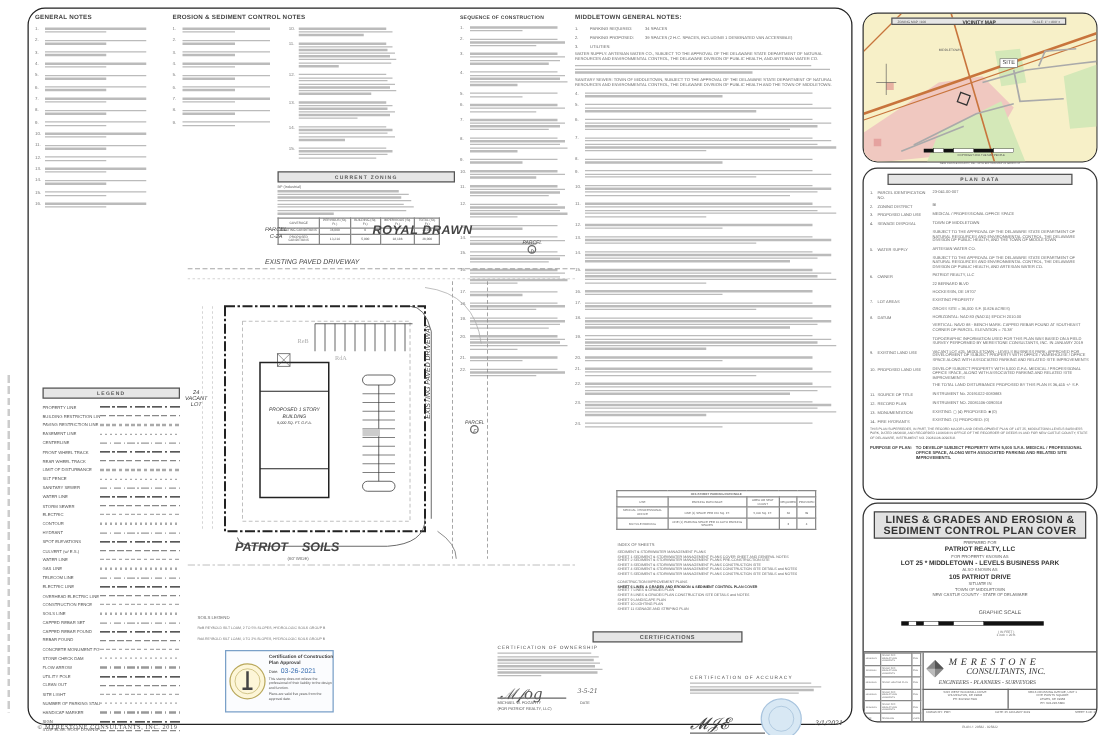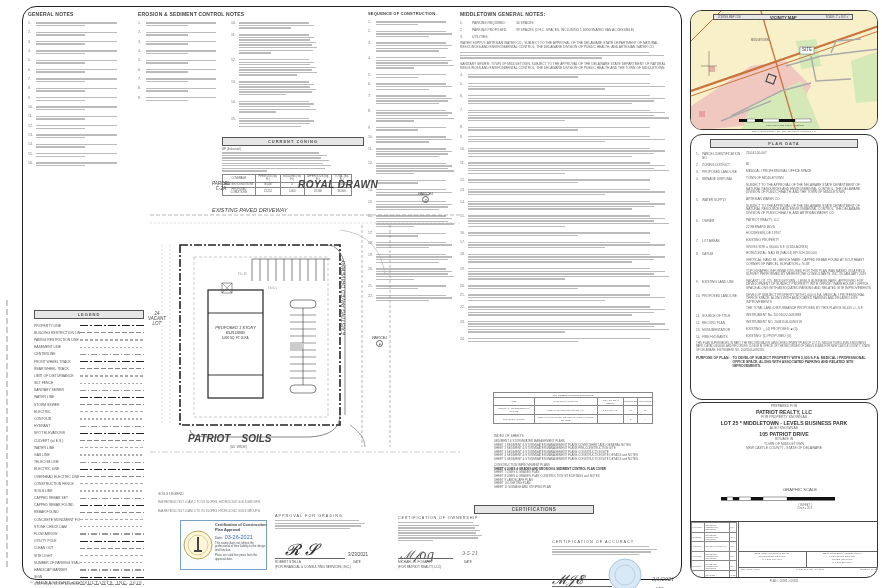--- a/index.html
+++ b/index.html
@@ -1016,35 +1016,20 @@
       <div style="font-size:3.8px;font-weight:bold;color:#444;line-height:4.5px;">Certification of Construction Plan Approval</div>
       <div style="display:flex;gap:2px;align-items:baseline;margin-top:2px;">
         <span style="font-size:3.2px;color:#444;">Date:</span>
         <span style="font-size:5.5px;color:#3a6fb0;">03-26-2021</span>
       </div>
       <div style="font-size:2.8px;color:#555;line-height:3.4px;margin-top:2px;">This stamp does not relieve the professional of their liability to the design and function.</div>
       <div style="font-size:2.8px;color:#555;line-height:3.4px;margin-top:2px;">Plans are valid five years from the approval date.</div>
     </div>
   </div>
 
-  <div class="cert-box" style="left:275px;top:514px;width:95px;height:62px;">
-    <div style="font-size:3.8px;color:#555;letter-spacing:1px;">APPROVAL FOR GRADING</div>
-    <div id="ag-lines" style="margin-top:2px;">
-        <div class="txtline" style="width:88%"></div>
-        <div class="txtline" style="width:95%"></div>
-        <div class="txtline" style="width:90%"></div>
-        <div class="txtline" style="width:79%"></div>
-      </div>
-    <div class="sig" style="position:absolute;left:10px;top:26px;font-size:16px;color:#333;">𝓡 𝓢</div>
-    <div style="position:absolute;left:0;top:44px;width:70px;border-top:0.5px solid #666;"></div>
-    <div style="position:absolute;left:0;top:46px;font-size:3.2px;color:#555;">ROBERT STELLA</div>
-    <div style="position:absolute;left:0;top:51px;font-size:3.2px;color:#555;white-space:nowrap;">(FOR FINANCIAL &amp; CONSULTING SERVICES, INC.)</div>
-    <div style="position:absolute;left:73px;top:38px;font-size:4.5px;color:#444;">3/23/2021</div>
-    <div style="position:absolute;left:78px;top:46px;font-size:3px;color:#555;">DATE</div>
-  </div>
 
   <div class="cert-box" style="left:398px;top:516px;width:85px;height:60px;">
     <div style="font-size:3.8px;color:#555;letter-spacing:0.8px;">CERTIFICATION OF OWNERSHIP</div>
     <div id="co-lines" style="margin-top:2px;">
         <div class="txtline" style="width:88%"></div>
         <div class="txtline" style="width:95%"></div>
         <div class="txtline" style="width:90%"></div>
         <div class="txtline" style="width:97%"></div>
         <div class="txtline" style="width:92%"></div>
         <div class="txtline" style="width:99%"></div>
@@ -1294,20 +1279,24 @@
         </div>
       </div>
     <div style="font-size:2.7px;color:#666;line-height:3.4px;margin-top:3px;">THIS PLAN SUPERSEDES, IN PART, THE RECORD MAJOR LAND DEVELOPMENT PLAN OF LOT 25, MIDDLETOWN-LEVELS BUSINESS PARK, DATED 06/06/08, AND RECORDED 11/06/08 IN OFFICE OF THE RECORDER OF DEEDS IN AND FOR NEW CASTLE COUNTY, STATE OF DELAWARE, INSTRUMENT NO. 20081106-0090318.</div>
     <div style="display:flex;gap:3px;margin-top:4px;font-size:3.4px;font-weight:bold;color:#444;line-height:4px;">
       <span style="white-space:nowrap;">PURPOSE OF PLAN:</span>
       <span>TO DEVELOP SUBJECT PROPERTY WITH 5,000 S.F.A. MEDICAL / PROFESSIONAL OFFICE SPACE, ALONG WITH ASSOCIATED PARKING AND RELATED SITE IMPROVEMENTS.</span>
     </div>
   </div>
 
   <div class="titleblock">
+    <div class="tb-title">
+      <div>LINES &amp; GRADES AND EROSION &amp;</div>
+      <div>SEDIMENT CONTROL PLAN COVER</div>
+    </div>
     <div class="tb-small" style="margin-top:1px;">PREPARED FOR</div>
     <div class="tb-bold">PATRIOT REALTY, LLC</div>
     <div class="tb-small">FOR PROPERTY KNOWN AS</div>
     <div class="tb-bold">LOT 25 * MIDDLETOWN - LEVELS BUSINESS PARK</div>
     <div class="tb-small">ALSO KNOWN AS</div>
     <div class="tb-bold">105 PATRIOT DRIVE</div>
     <div class="tb-small">SITUATE IN</div>
     <div class="tb-small">TOWN OF MIDDLETOWN</div>
     <div class="tb-small">NEW CASTLE COUNTY - STATE OF DELAWARE</div>
 
@@ -1366,20 +1355,30 @@
             </tr>
           </tbody>
           <tbody>
             <tr style="height:9.6px;">
               <td style="border:0.3px solid #888;padding:0 0.5px;width:13px;">DATE</td>
               <td style="border:0.3px solid #888;padding:0 0.5px;">REVISIONS</td>
               <td style="border:0.3px solid #888;padding:0 0.5px;width:6px;">CHKD</td>
             </tr>
           </tbody>
         </table>
+      <div style="position:absolute;left:48px;top:2px;width:140px;height:26px;">
+        <svg width="14" height="14" viewBox="0 0 14 14" style="position:absolute;left:2px;top:4px;">
+          <polygon points="7,0 14,7 7,14 0,7" fill="#888"></polygon>
+          <polygon points="7,0 14,7 7,7" fill="#555"></polygon>
+          <polygon points="0,7 7,7 7,14" fill="#bbb"></polygon>
+        </svg>
+        <div style="position:absolute;left:20px;top:1px;font-family:'Liberation Serif',serif;font-style:italic;font-size:8px;color:#333;letter-spacing:0.5px;white-space:nowrap;">M E R E S T O N E</div>
+        <div style="position:absolute;left:34px;top:9px;font-family:'Liberation Serif',serif;font-style:italic;font-size:7px;color:#333;white-space:nowrap;">CONSULTANTS, INC.</div>
+        <div style="position:absolute;left:12px;top:19px;font-family:'Liberation Serif',serif;font-style:italic;font-size:4.5px;color:#444;white-space:nowrap;">ENGINEERS  -  PLANNERS  -  SURVEYORS</div>
+      </div>
       <div style="position:absolute;left:47px;top:29px;width:141px;border-top:0.5px solid #666;"></div>
       <div style="position:absolute;left:47px;top:0;height:58px;border-left:0.5px solid #666;"></div>
       <div style="position:absolute;left:48px;top:30px;width:66px;text-align:center;font-size:2.4px;color:#666;line-height:3px;">
         <div>5215 WEST WOODMILL DRIVE</div>
         <div>WILMINGTON, DE 19808</div>
         <div>PH: 302-992-7900</div>
       </div>
       <div style="position:absolute;left:115px;top:29px;height:16px;border-left:0.5px solid #666;"></div>
       <div style="position:absolute;left:116px;top:30px;width:70px;text-align:center;font-size:2.4px;color:#666;line-height:3px;">
         <div>33516 CROSSING AVENUE, UNIT 1</div>

